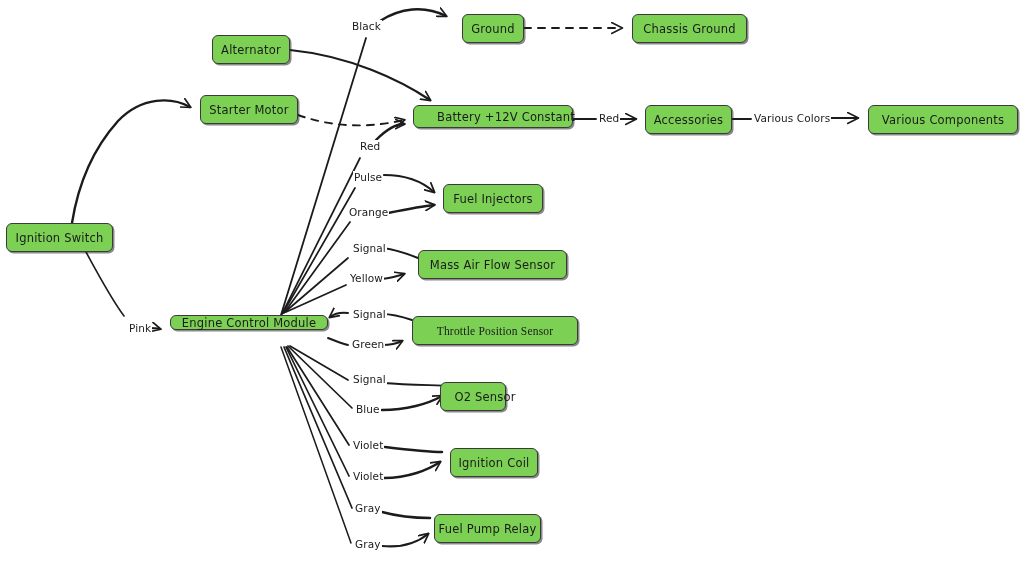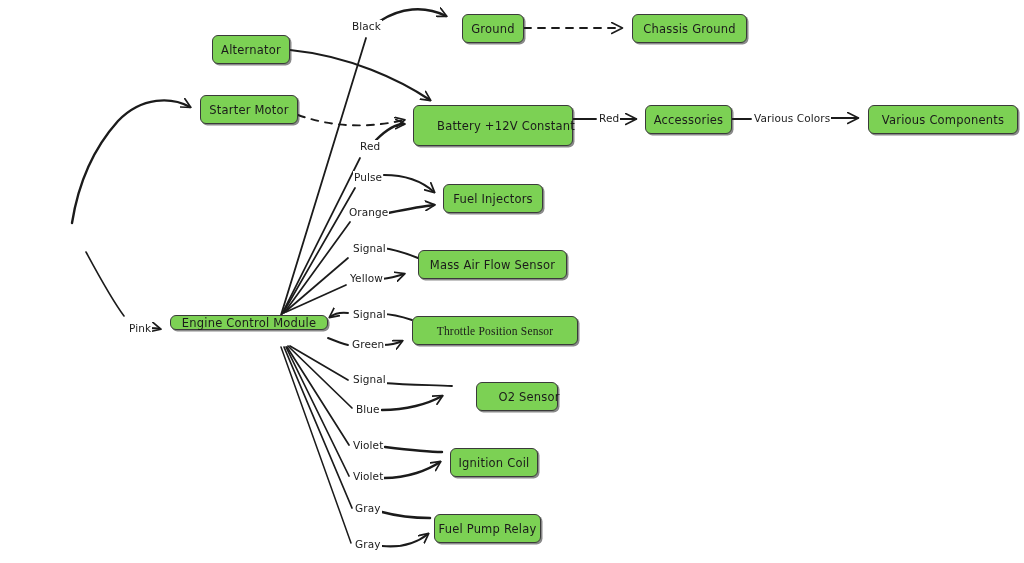--- a/index.html
+++ b/index.html
@@ -124,54 +124,57 @@
 
       <path d="M 284,347 L 352,508" stroke-width="1.7"></path>
       <path d="M 382,512 C 404,518 420,518 430,518" stroke-width="2.5"></path>
 
       <path d="M 281,347 L 351,543" stroke-width="1.5"></path>
       <path d="M 382,546 C 402,548 418,542 428,534" marker-end="url(#ah)" stroke-width="2.2"></path>
 
     </g>
   </svg>
 
+  <div class="node" style="left:6px; top:223px; width:107px; height:29px;">
+    <span>Ignition Switch</span>
+  </div>
   <div class="node" style="left:212px; top:35px; width:78px; height:29px;">
     <span>Alternator</span>
   </div>
   <div class="node" style="left:200px; top:95px; width:98px; height:29px;">
     <span>Starter Motor</span>
   </div>
   <div class="node" style="left:462px; top:14px; width:62px; height:29px;">
     <span>Ground</span>
   </div>
   <div class="node" style="left:632px; top:14px; width:115px; height:29px;">
     <span>Chassis Ground</span>
   </div>
-  <div class="node" style="left:413px; top:105px; width:160px; height:41px;padding-left:26px;">
+  <div class="node" style="left:413px; top:105px; width:160px; height:23px;padding-left:26px;">
     <span>Battery +12V Constant</span>
   </div>
   <div class="node" style="left:645px; top:105px; width:87px; height:29px;">
     <span>Accessories</span>
   </div>
   <div class="node" style="left:868px; top:105px; width:150px; height:29px;">
     <span>Various Components</span>
   </div>
   <div class="node" style="left:170px; top:315px; width:158px; height:15px;">
     <span>Engine Control Module</span>
   </div>
   <div class="node" style="left:418px; top:250px; width:149px; height:29px;">
     <span>Mass Air Flow Sensor</span>
   </div>
   <div class="node" style="left:443px; top:184px; width:100px; height:29px;">
     <span>Fuel Injectors</span>
   </div>
   <div class="node" style="left:412px; top:316px; width:166px; height:29px;font-family:Liberation Serif, serif;">
     <span>Throttle Position Sensor</span>
   </div>
-  <div class="node" style="left:476px; top:382px; width:82px; height:29px;padding-left:24px;">
+  <div class="node" style="left:440px; top:382px; width:66px; height:29px;padding-left:24px;">
     <span>O2 Sensor</span>
   </div>
   <div class="node" style="left:450px; top:448px; width:88px; height:29px;">
     <span>Ignition Coil</span>
   </div>
   <div class="node" style="left:434px; top:514px; width:107px; height:29px;">
     <span>Fuel Pump Relay</span>
   </div>
 
   <div class="edge-label" style="left:351px; top:20px;">Black</div>

